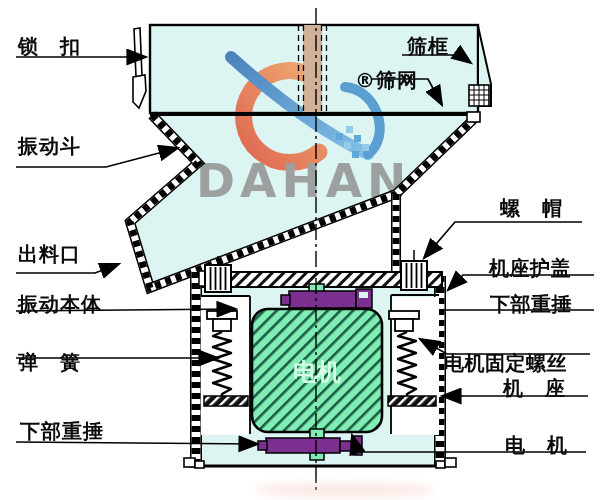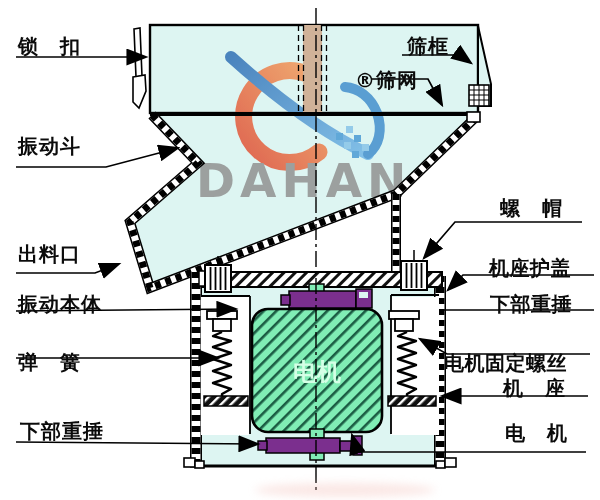--- a/index.html
+++ b/index.html
@@ -199,16 +199,16 @@
 <div class="lbl" style="left:18px;top:346px">弹　簧</div>
 <div class="lbl" style="left:20px;top:415px">下部重捶</div>
 
 <div class="lbl" style="left:407px;top:30px">筛框</div>
 <div class="lbl" style="left:355px;top:64px">®筛网</div>
 <div class="lbl" style="left:500px;top:192px">螺　帽</div>
 <div class="lbl sm" style="left:489px;top:252px">机座护盖</div>
 <div class="lbl sm" style="left:490px;top:288px">下部重捶</div>
 <div class="lbl sm" style="left:444px;top:347px">电机固定螺丝</div>
 <div class="lbl" style="left:503px;top:372px">机　座</div>
-<div class="lbl" style="left:505px;top:417px">电　机</div>
+<div class="lbl" style="left:505px;top:429px">电　机</div>
 
 <div class="smudge"></div>
 </div>
 
 </body></html>

